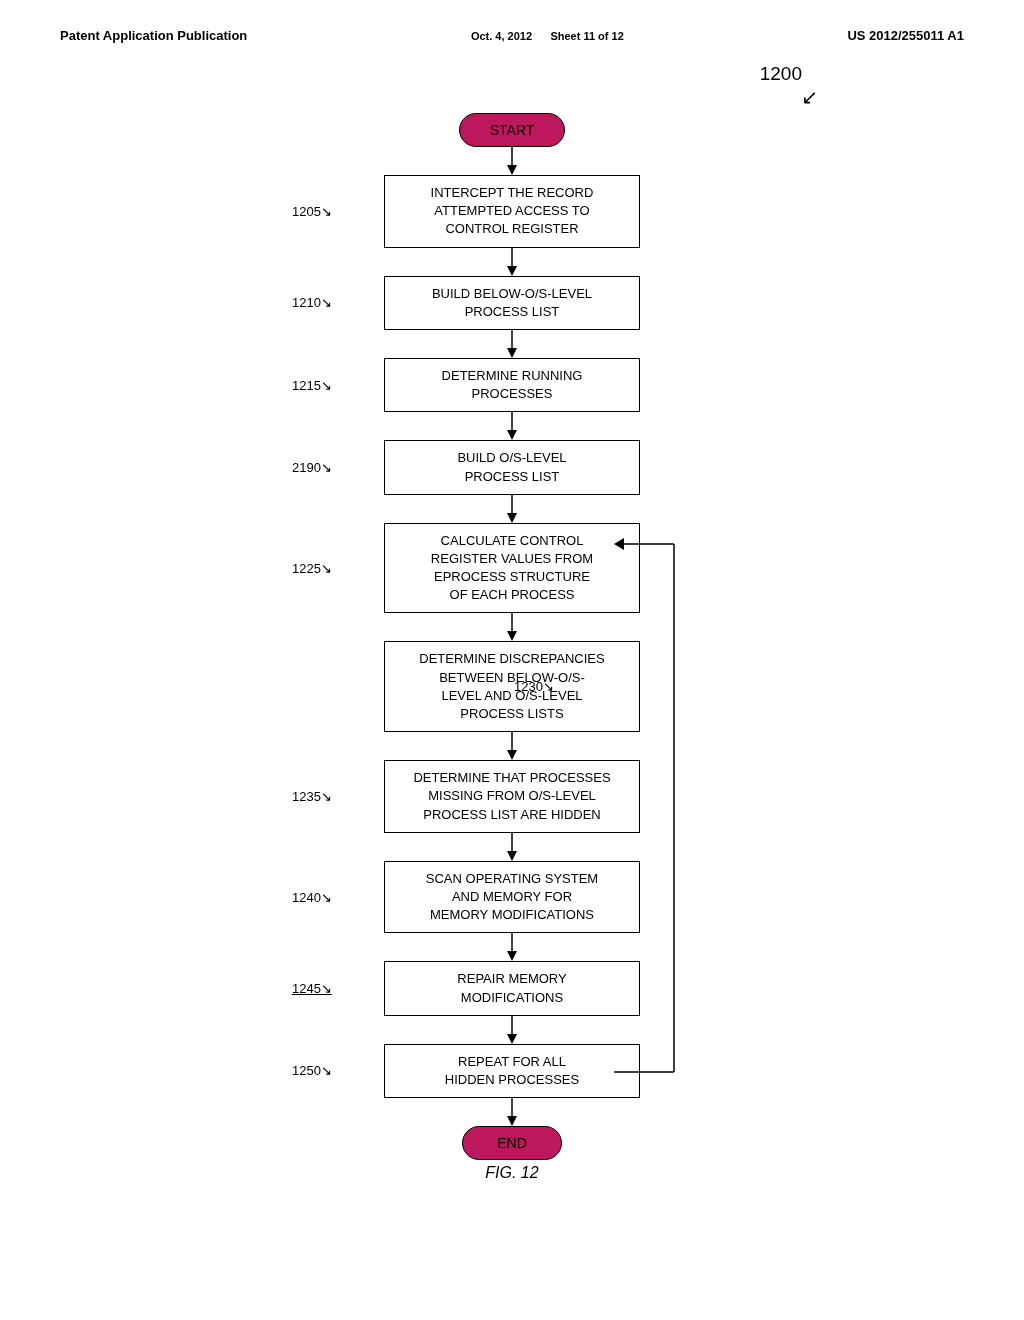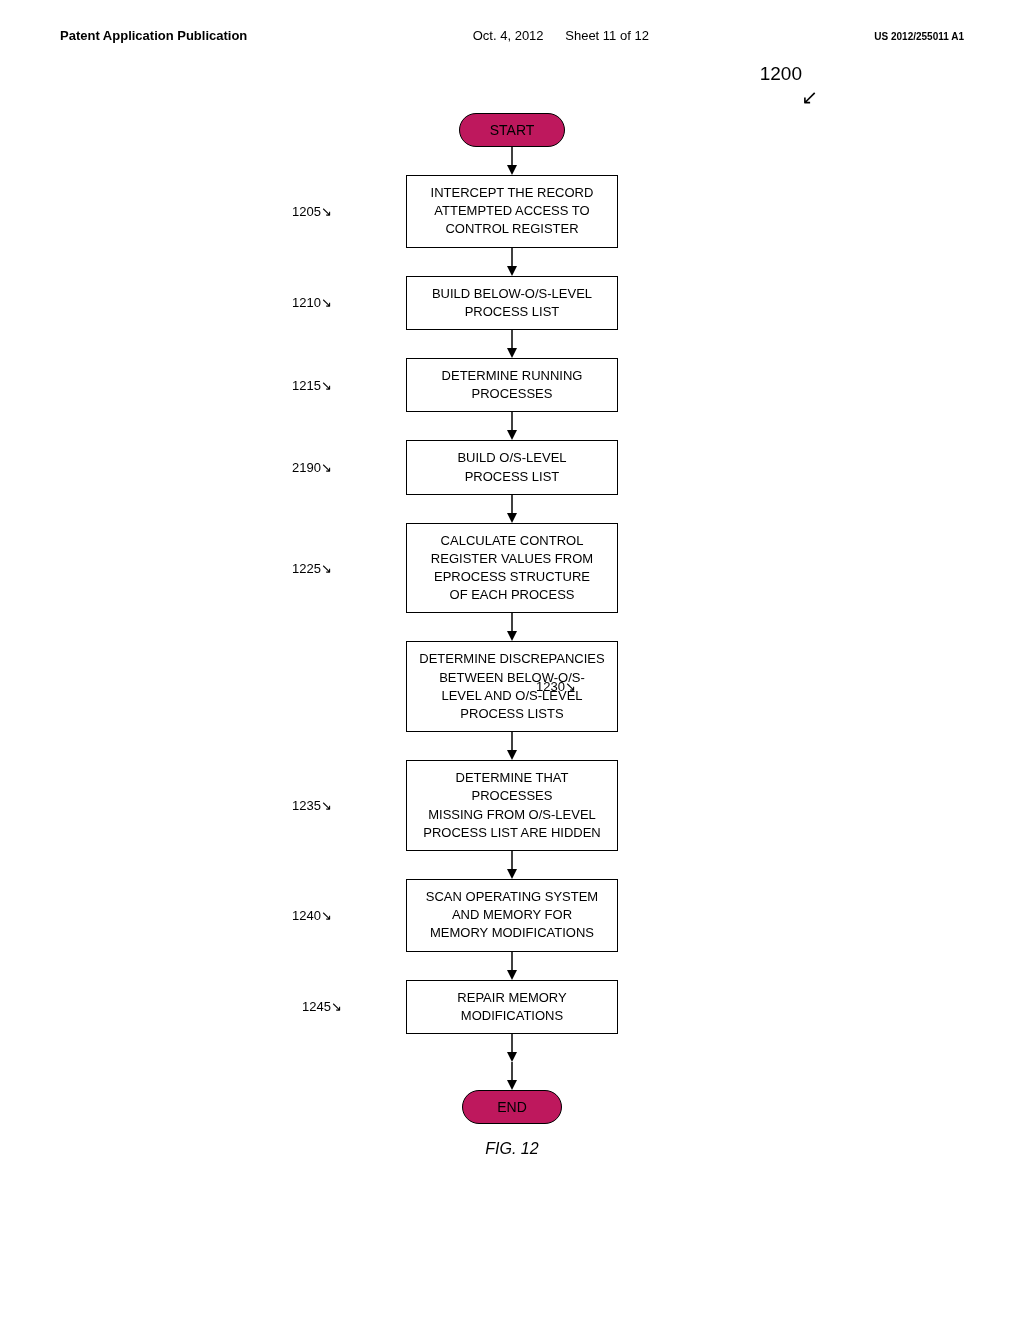--- a/index.html
+++ b/index.html
@@ -28,25 +28,26 @@
       font-size: 13px;
       gap: 48px;
     }
 
     .header-left {
       font-weight: bold;
       font-size: 13px;
     }
 
     .header-center {
-      font-size: 13px;
+      font-size: 11px;
+      font-weight: bold;
     }
 
     .header-right {
-      font-size: 10px;
+      font-size: 13px;
       font-weight: bold;
       text-align: center;
     }
 
     
     .node-row {
       display: flex;
       align-items: center;
       justify-content: center;
       width: 100%;
@@ -72,40 +73,40 @@
       min-width: 100px;
     }
 
     .node-rect {
       border: 1.5px solid #000;
       padding: 8px 8px;
       font-size: 13px;
       font-weight: normal;
       text-align: center;
       background: #fff;
-      width: 212px;
+      width: 256px;
       line-height: 1.4;
     }
 
     
     .arrow-down {
       display: flex;
       justify-content: center;
       align-items: center;
       height: 28px;
     }
 
     .arrow-down svg {
       display: block;
     }
 
     
     .fig-caption {
       text-align: center;
-      margin-top: 16px;
+      margin-top: 4px;
       font-style: italic;
       font-size: 16px;
     }
 
     
     .diagram-wrapper {
       position: relative;
       display: flex;
       flex-direction: column;
       align-items: center;
@@ -240,31 +241,50 @@
     </div>
 
     <div class="arrow-down">
       <svg width="20" height="28">
           <line x1="10" y1="0" x2="10" y2="20" stroke="#000" stroke-width="1.5"></line>
           <polygon points="10,28 5,18 15,18" fill="#000"></polygon>
         </svg>
     </div>
 
     <div class="node-row">
-      <span class="node-label" style="left:140px;">1245↘</span>
+      <span class="node-label" style="left:130px;text-decoration:underline;">1245↘</span>
       <div class="node-rect">REPAIR MEMORY<br>MODIFICATIONS</div>
     </div>
 
     <div class="arrow-down">
       <svg width="20" height="28">
           <line x1="10" y1="0" x2="10" y2="20" stroke="#000" stroke-width="1.5"></line>
           <polygon points="10,28 5,18 15,18" fill="#000"></polygon>
         </svg>
     </div>
 
+    <div style="position:relative; width:100%;">
+      <div class="node-row">
+        <span class="node-label" style="left:130px;">1250↘</span>
+        <div class="node-rect">REPEAT FOR ALL<br>HIDDEN PROCESSES</div>
+      </div>
+
+      <div style="position:absolute; right:168px; top:-530px; pointer-events:none;">
+        <svg width="80" height="570">
+
+          <line x1="0" y1="558" x2="60" y2="558" stroke="#000" stroke-width="1.5"></line>
+
+          <line x1="60" y1="558" x2="60" y2="30" stroke="#000" stroke-width="1.5"></line>
+
+          <line x1="60" y1="30" x2="4" y2="30" stroke="#000" stroke-width="1.5"></line>
+
+          <polygon points="0,30 10,24 10,36" fill="#000"></polygon>
+        </svg>
+      </div>
+    </div>
 
     <div class="arrow-down">
       <svg width="20" height="28">
           <line x1="10" y1="0" x2="10" y2="20" stroke="#000" stroke-width="1.5"></line>
           <polygon points="10,28 5,18 15,18" fill="#000"></polygon>
         </svg>
     </div>
 
     <div class="node-row">
       <div class="node-oval">END</div>

